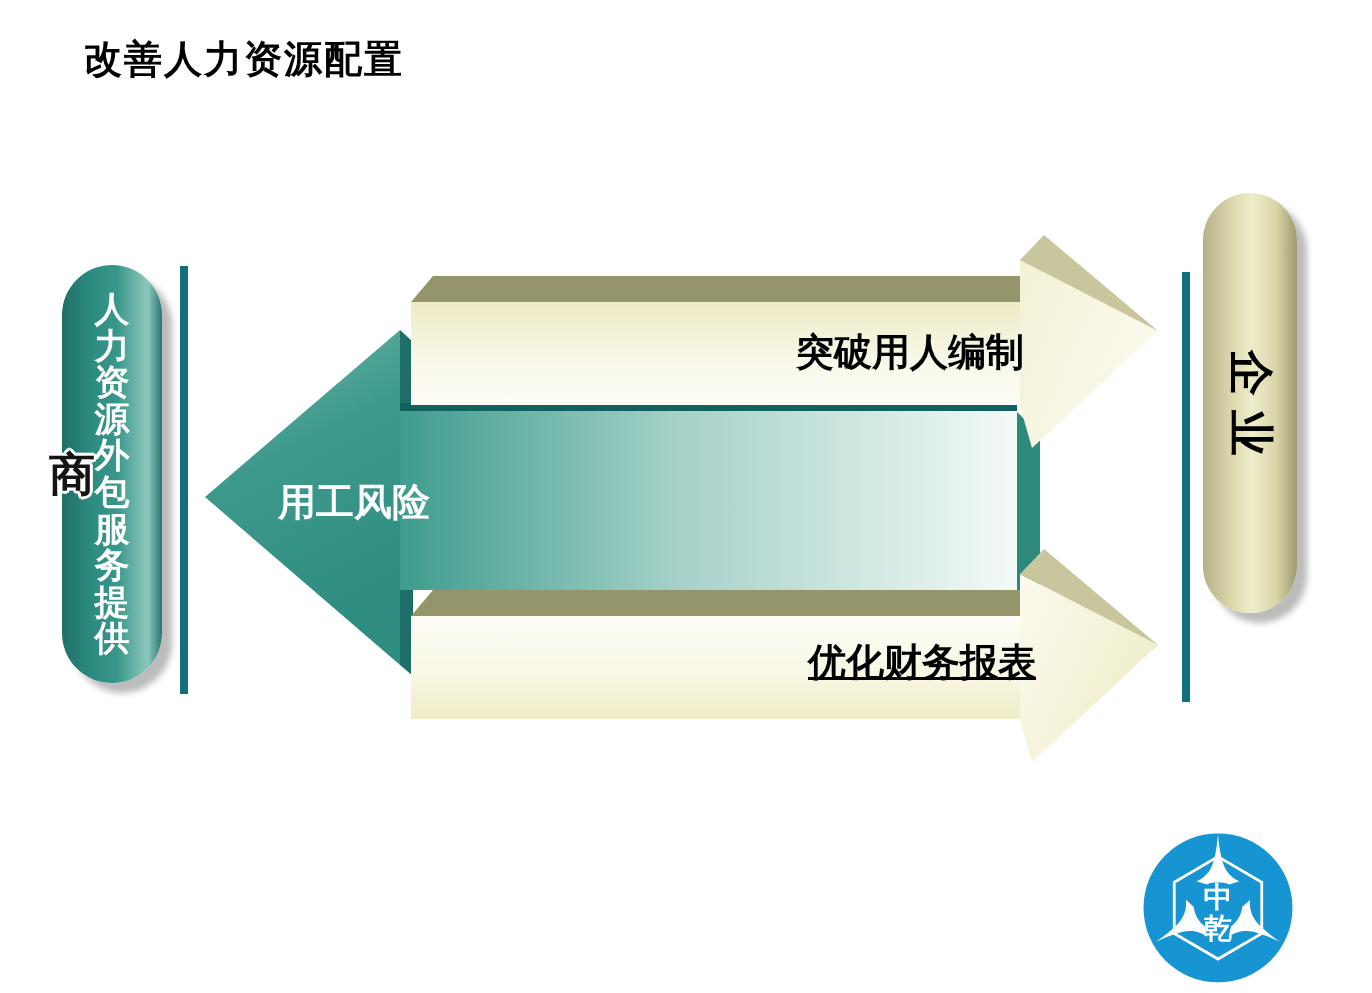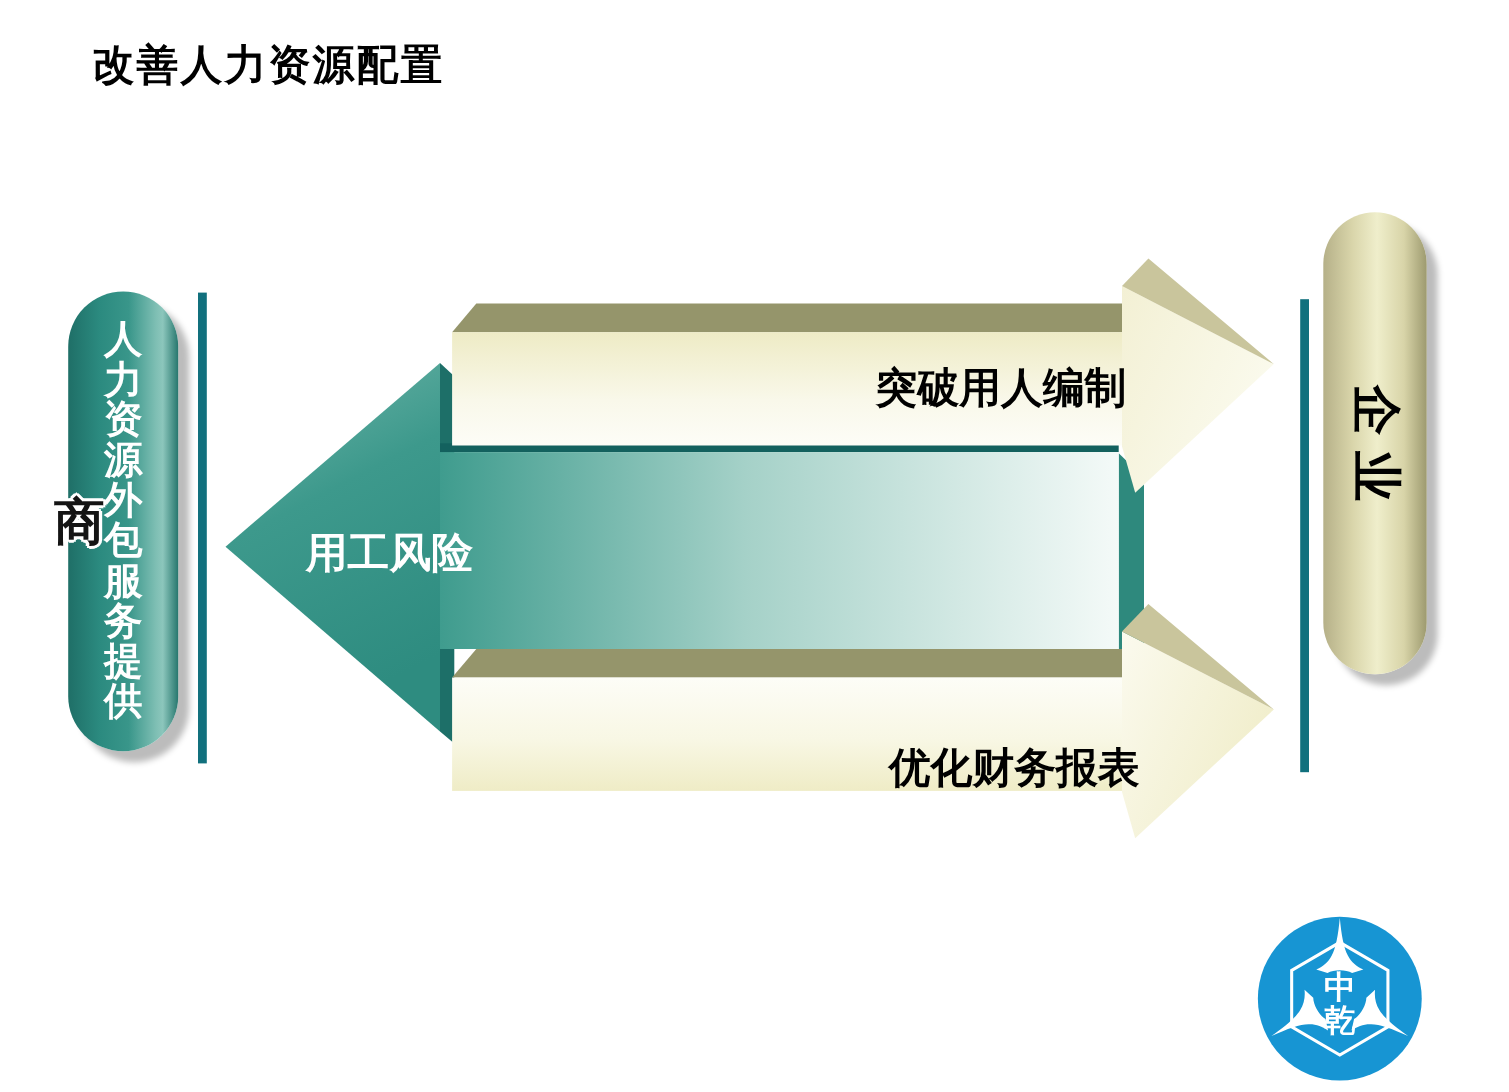--- a/index.html
+++ b/index.html
@@ -35,21 +35,21 @@
   }
   .capsule-right-text{
     position:absolute;inset:0;display:flex;align-items:center;justify-content:center;
     transform:rotate(90deg);font-size:46px;font-weight:bold;color:#000;letter-spacing:14px;
     text-indent:14px;white-space:nowrap;
   }
   .diagram-svg{position:absolute;left:0;top:0;width:1372px;height:993px;}
   .arrow-label{position:absolute;font-size:38px;font-weight:bold;color:#000;white-space:nowrap;line-height:1;}
   .arrow-label-top{left:796px;top:333px;}
   .arrow-label-middle{left:278px;top:483px;color:#ffffff;}
-  .arrow-label-bottom{left:808px;top:679px;}
+  .arrow-label-bottom{left:808px;top:643px;text-decoration:underline;}
   .logo{position:absolute;left:1137px;top:825px;width:162px;height:162px;}
   .logo svg{width:100%;height:100%;}
   .logo text{font-family:"DejaVu Serif","Liberation Serif",serif;font-weight:bold;}
 </style>
 </head>
 <body>
 
 <div class="slide">
 
   <div class="page-title">改善人力资源配置</div>

